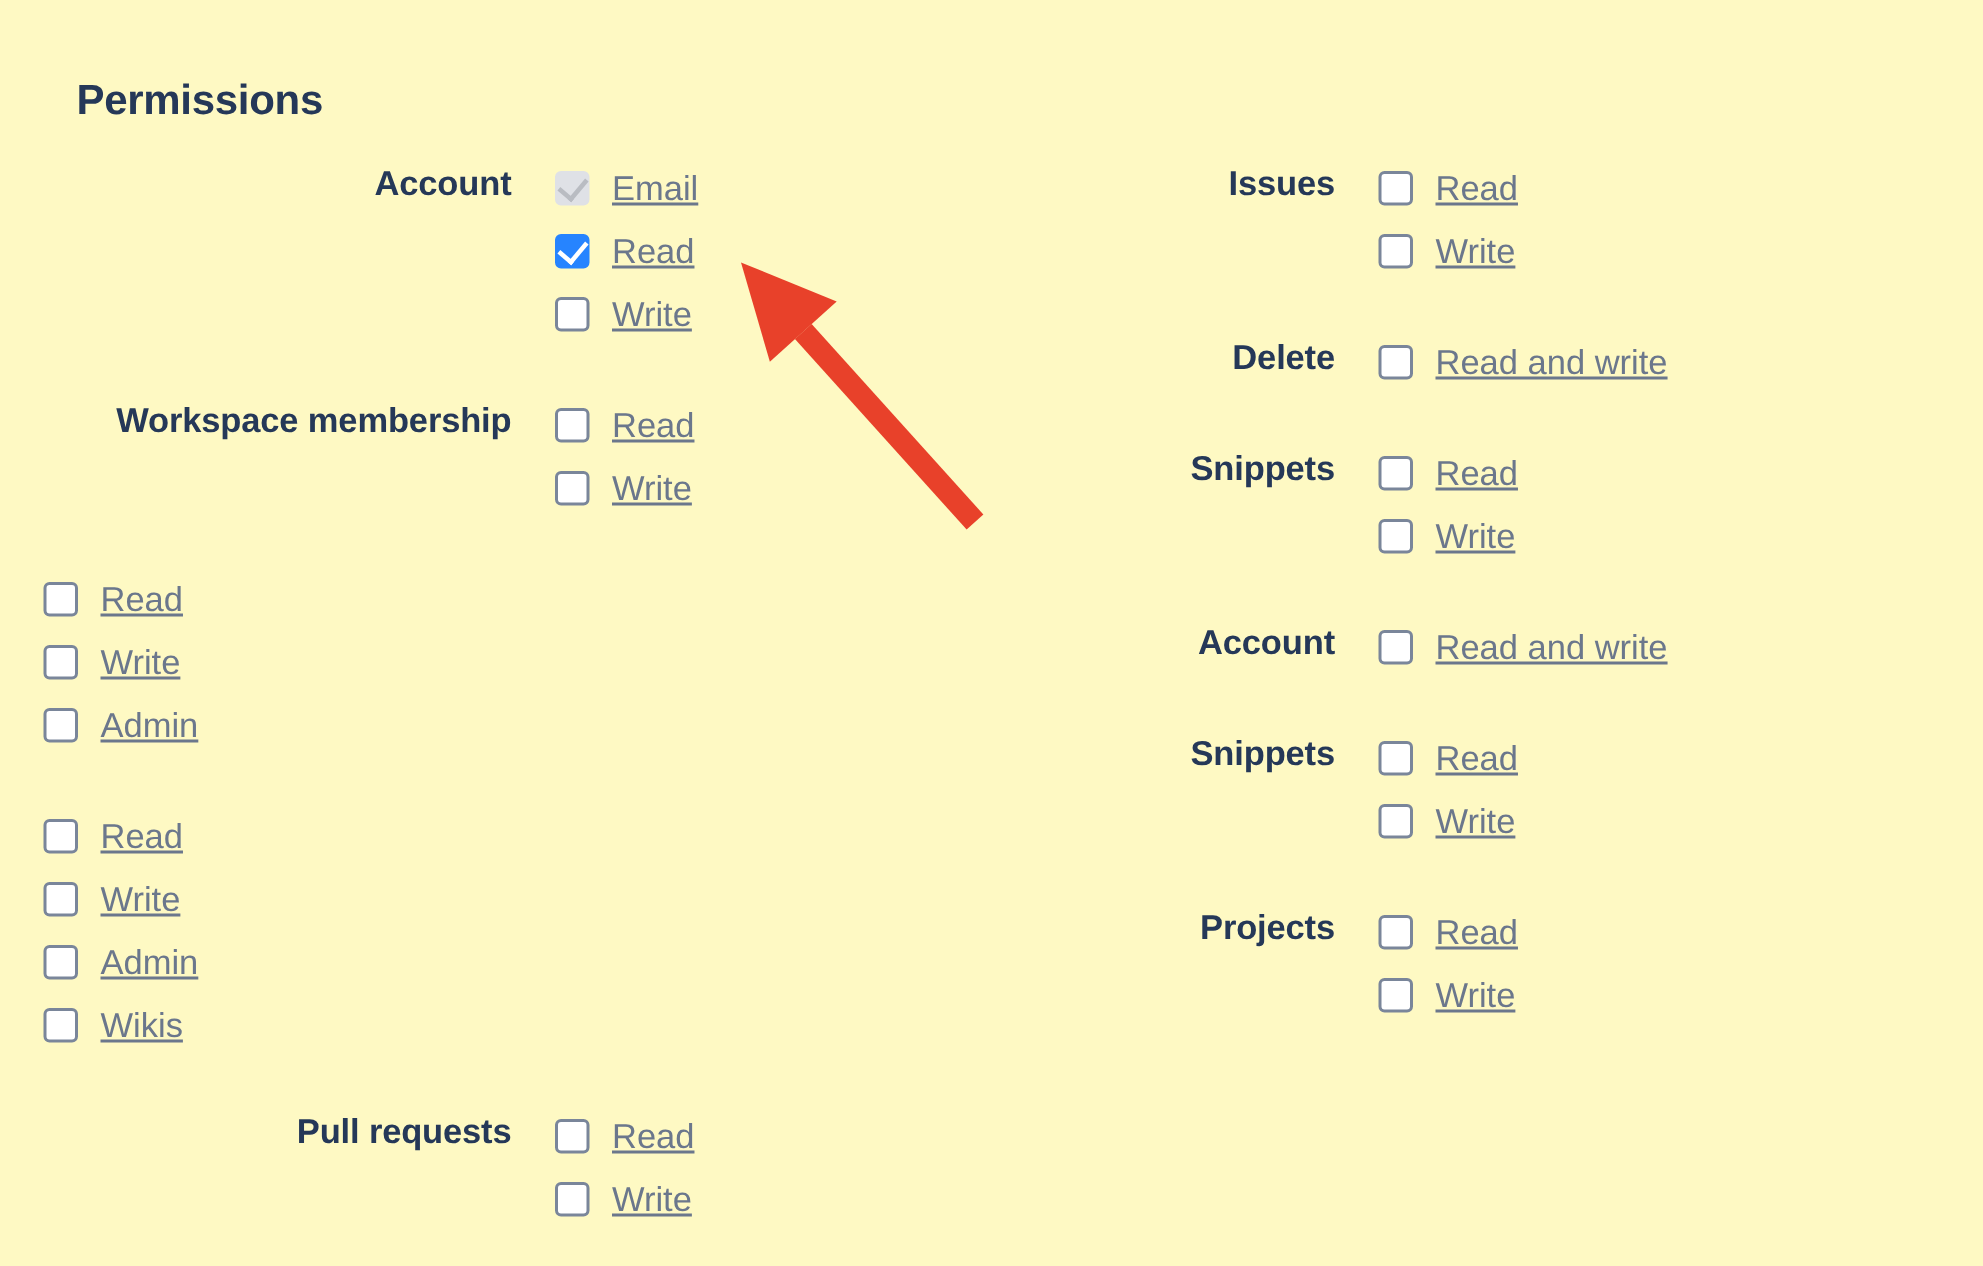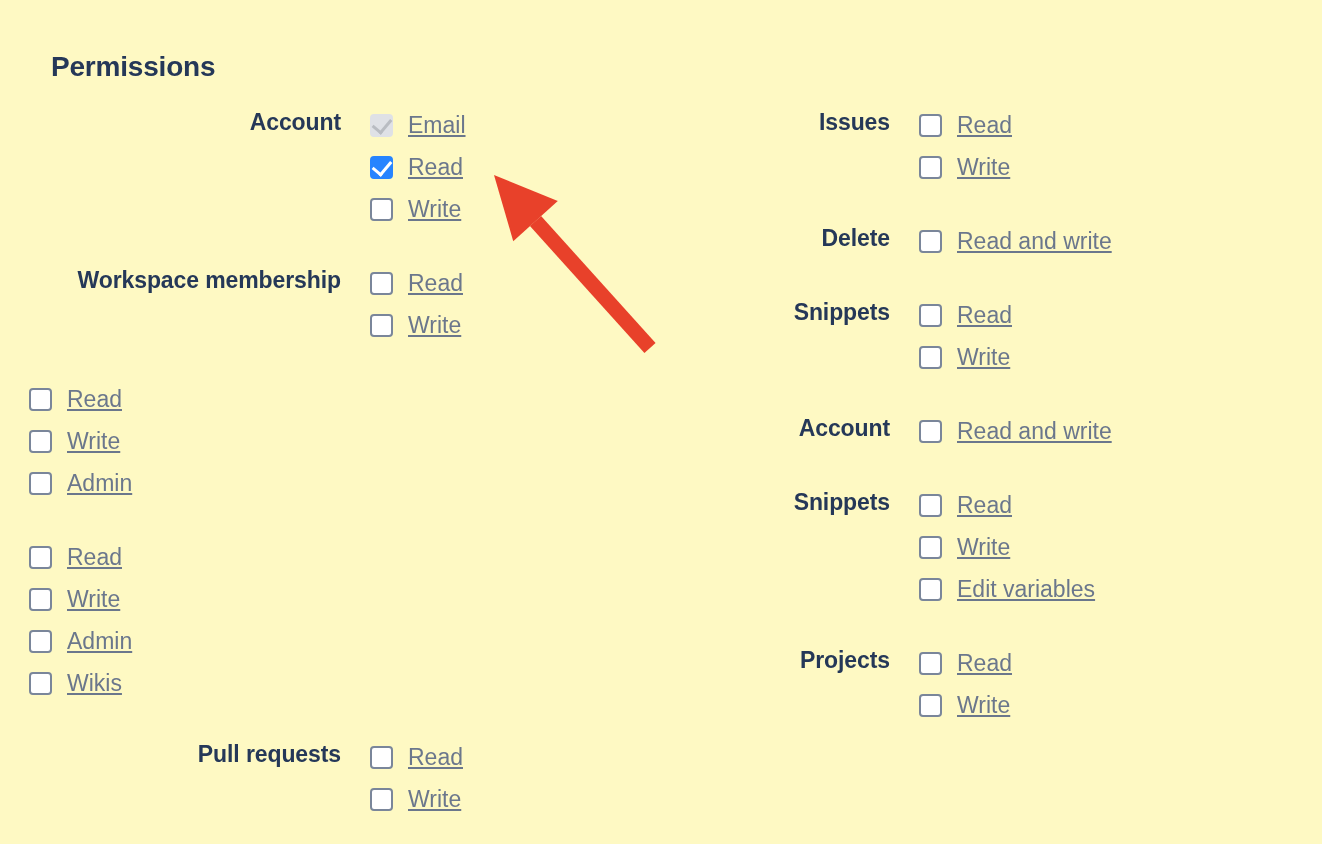--- a/index.html
+++ b/index.html
@@ -286,24 +286,20 @@
           <div class="group-label">Snippets</div>
           <div class="group-options">
             <div class="opt-row">
               <span class="cbox"></span>
               <span class="opt-label">Read</span>
             </div>
             <div class="opt-row">
               <span class="cbox"></span>
               <span class="opt-label">Write</span>
             </div>
-            <div class="opt-row">
-              <span class="cbox"></span>
-              <span class="opt-label">Edit variables</span>
-            </div>
           </div>
         </div>
         <div class="perm-group">
           <div class="group-label">Projects</div>
           <div class="group-options">
             <div class="opt-row">
               <span class="cbox"></span>
               <span class="opt-label">Read</span>
             </div>
             <div class="opt-row">

